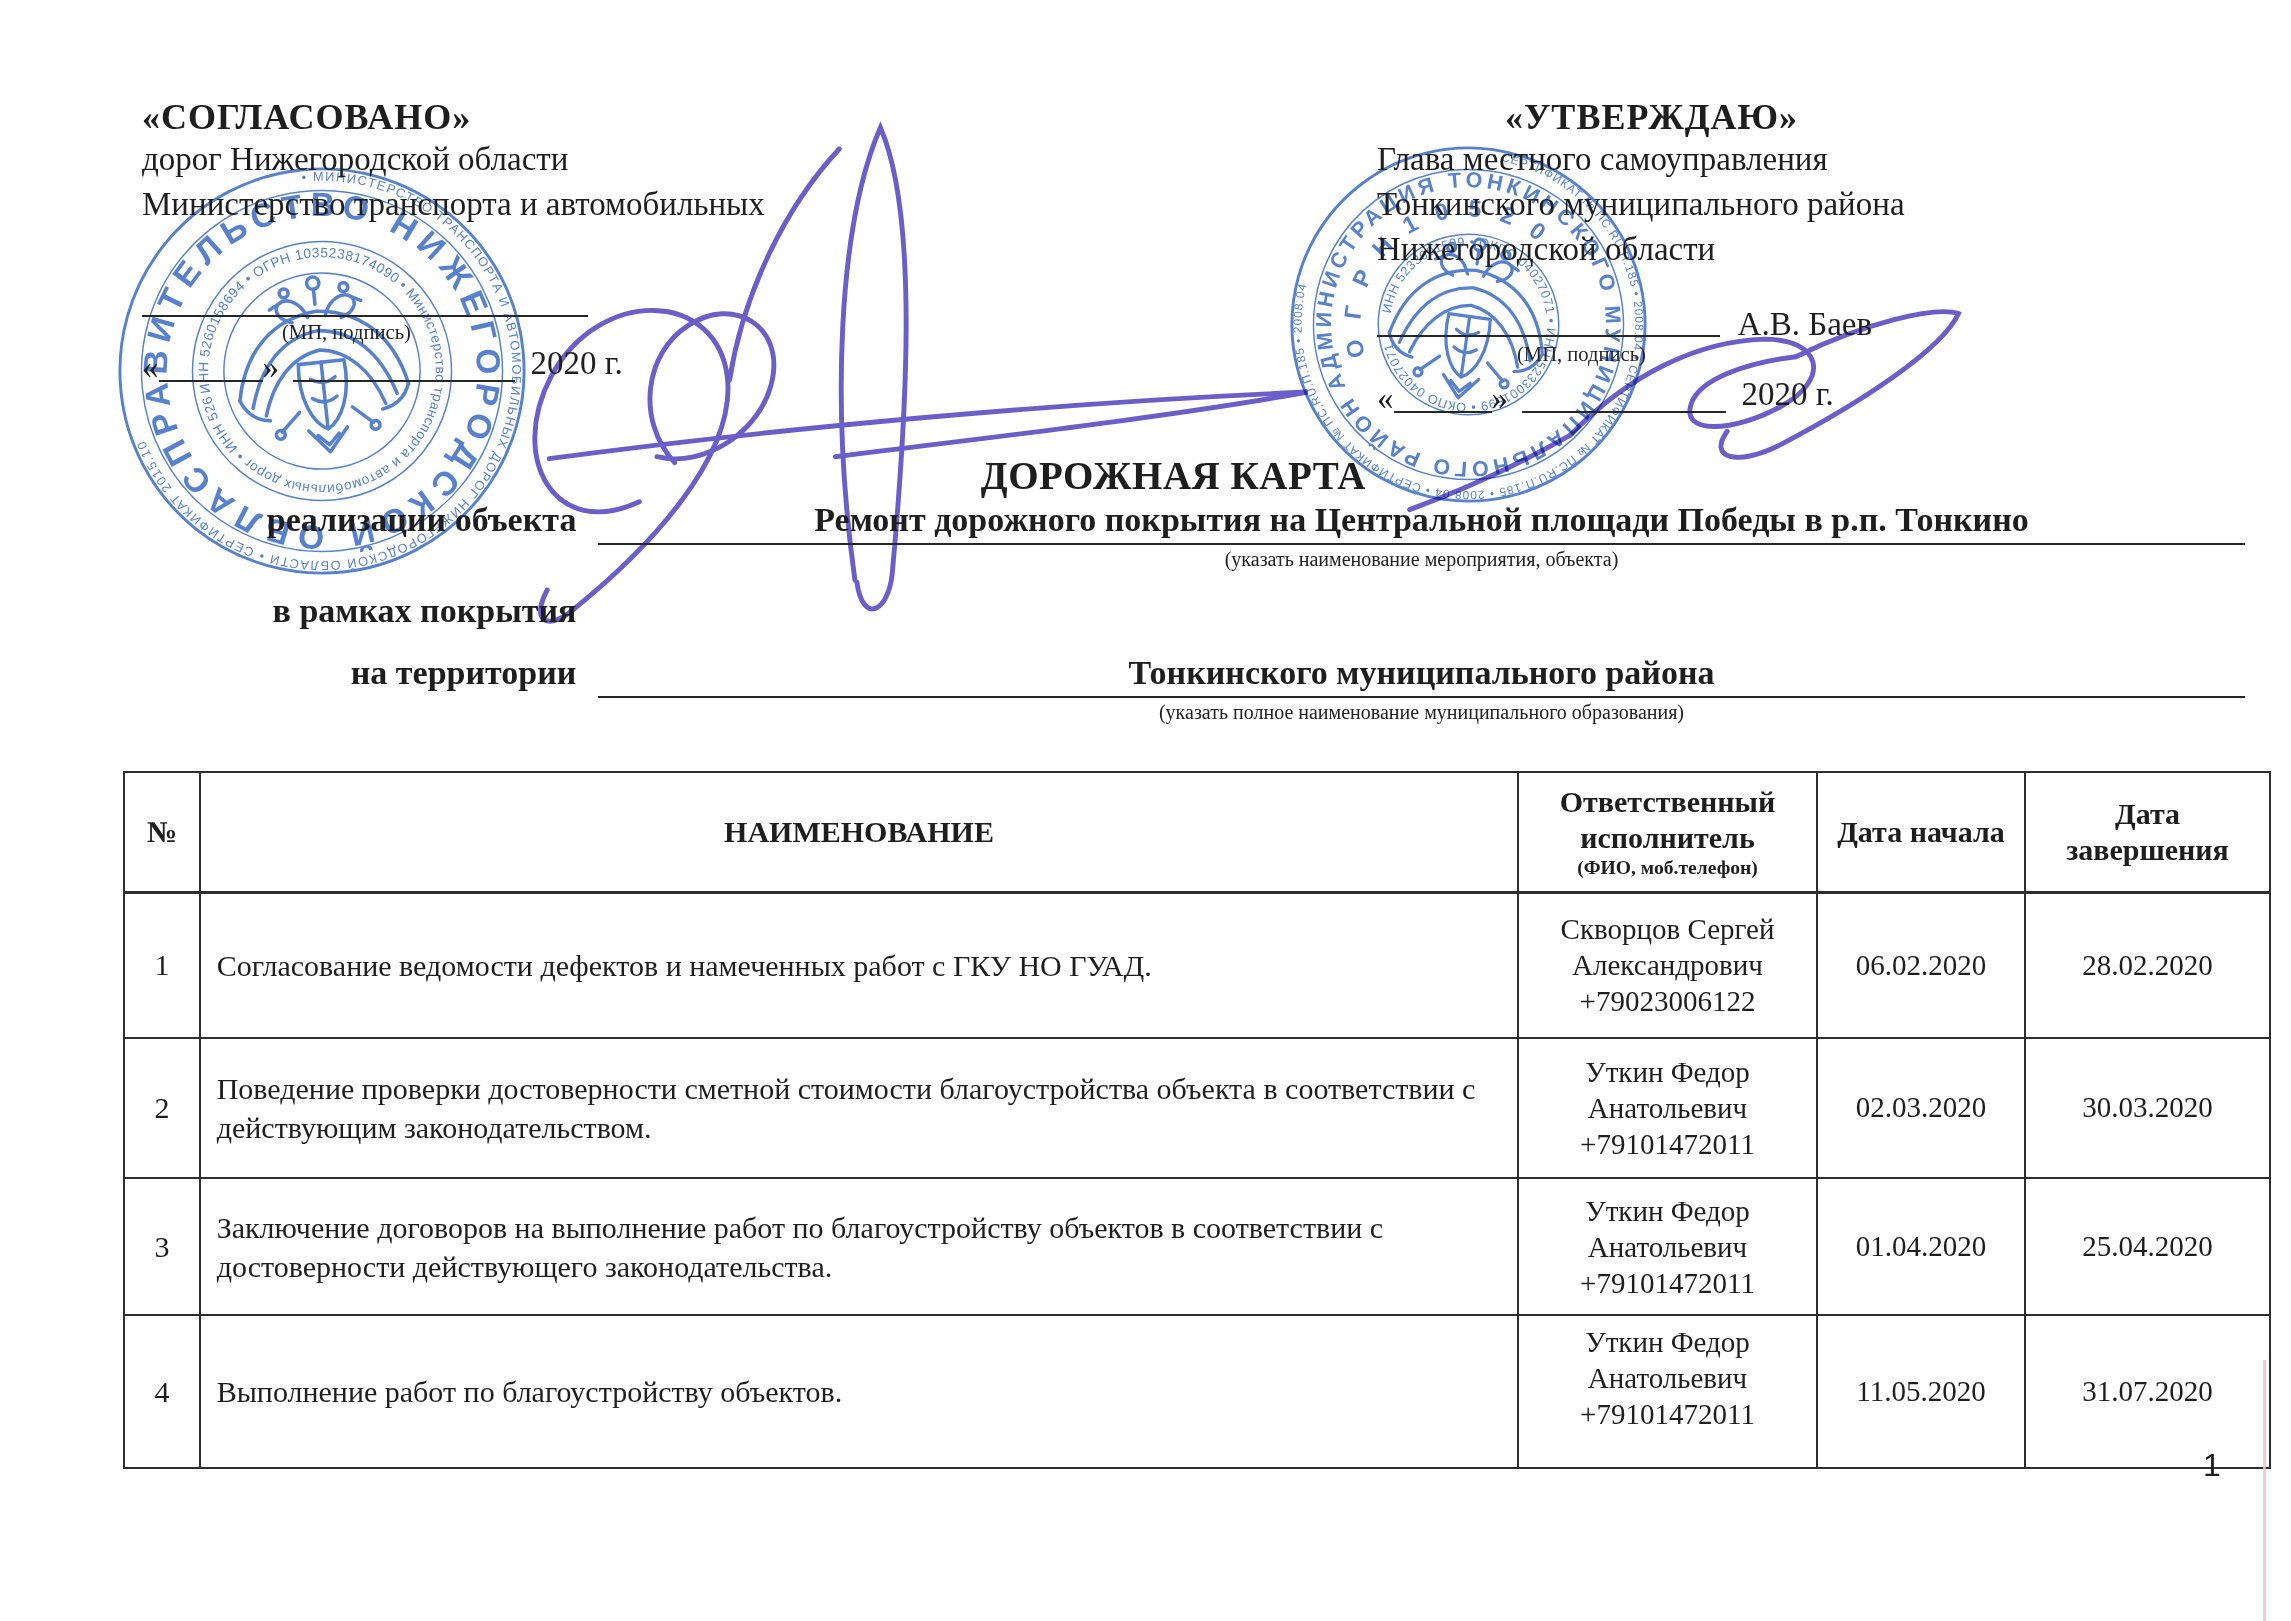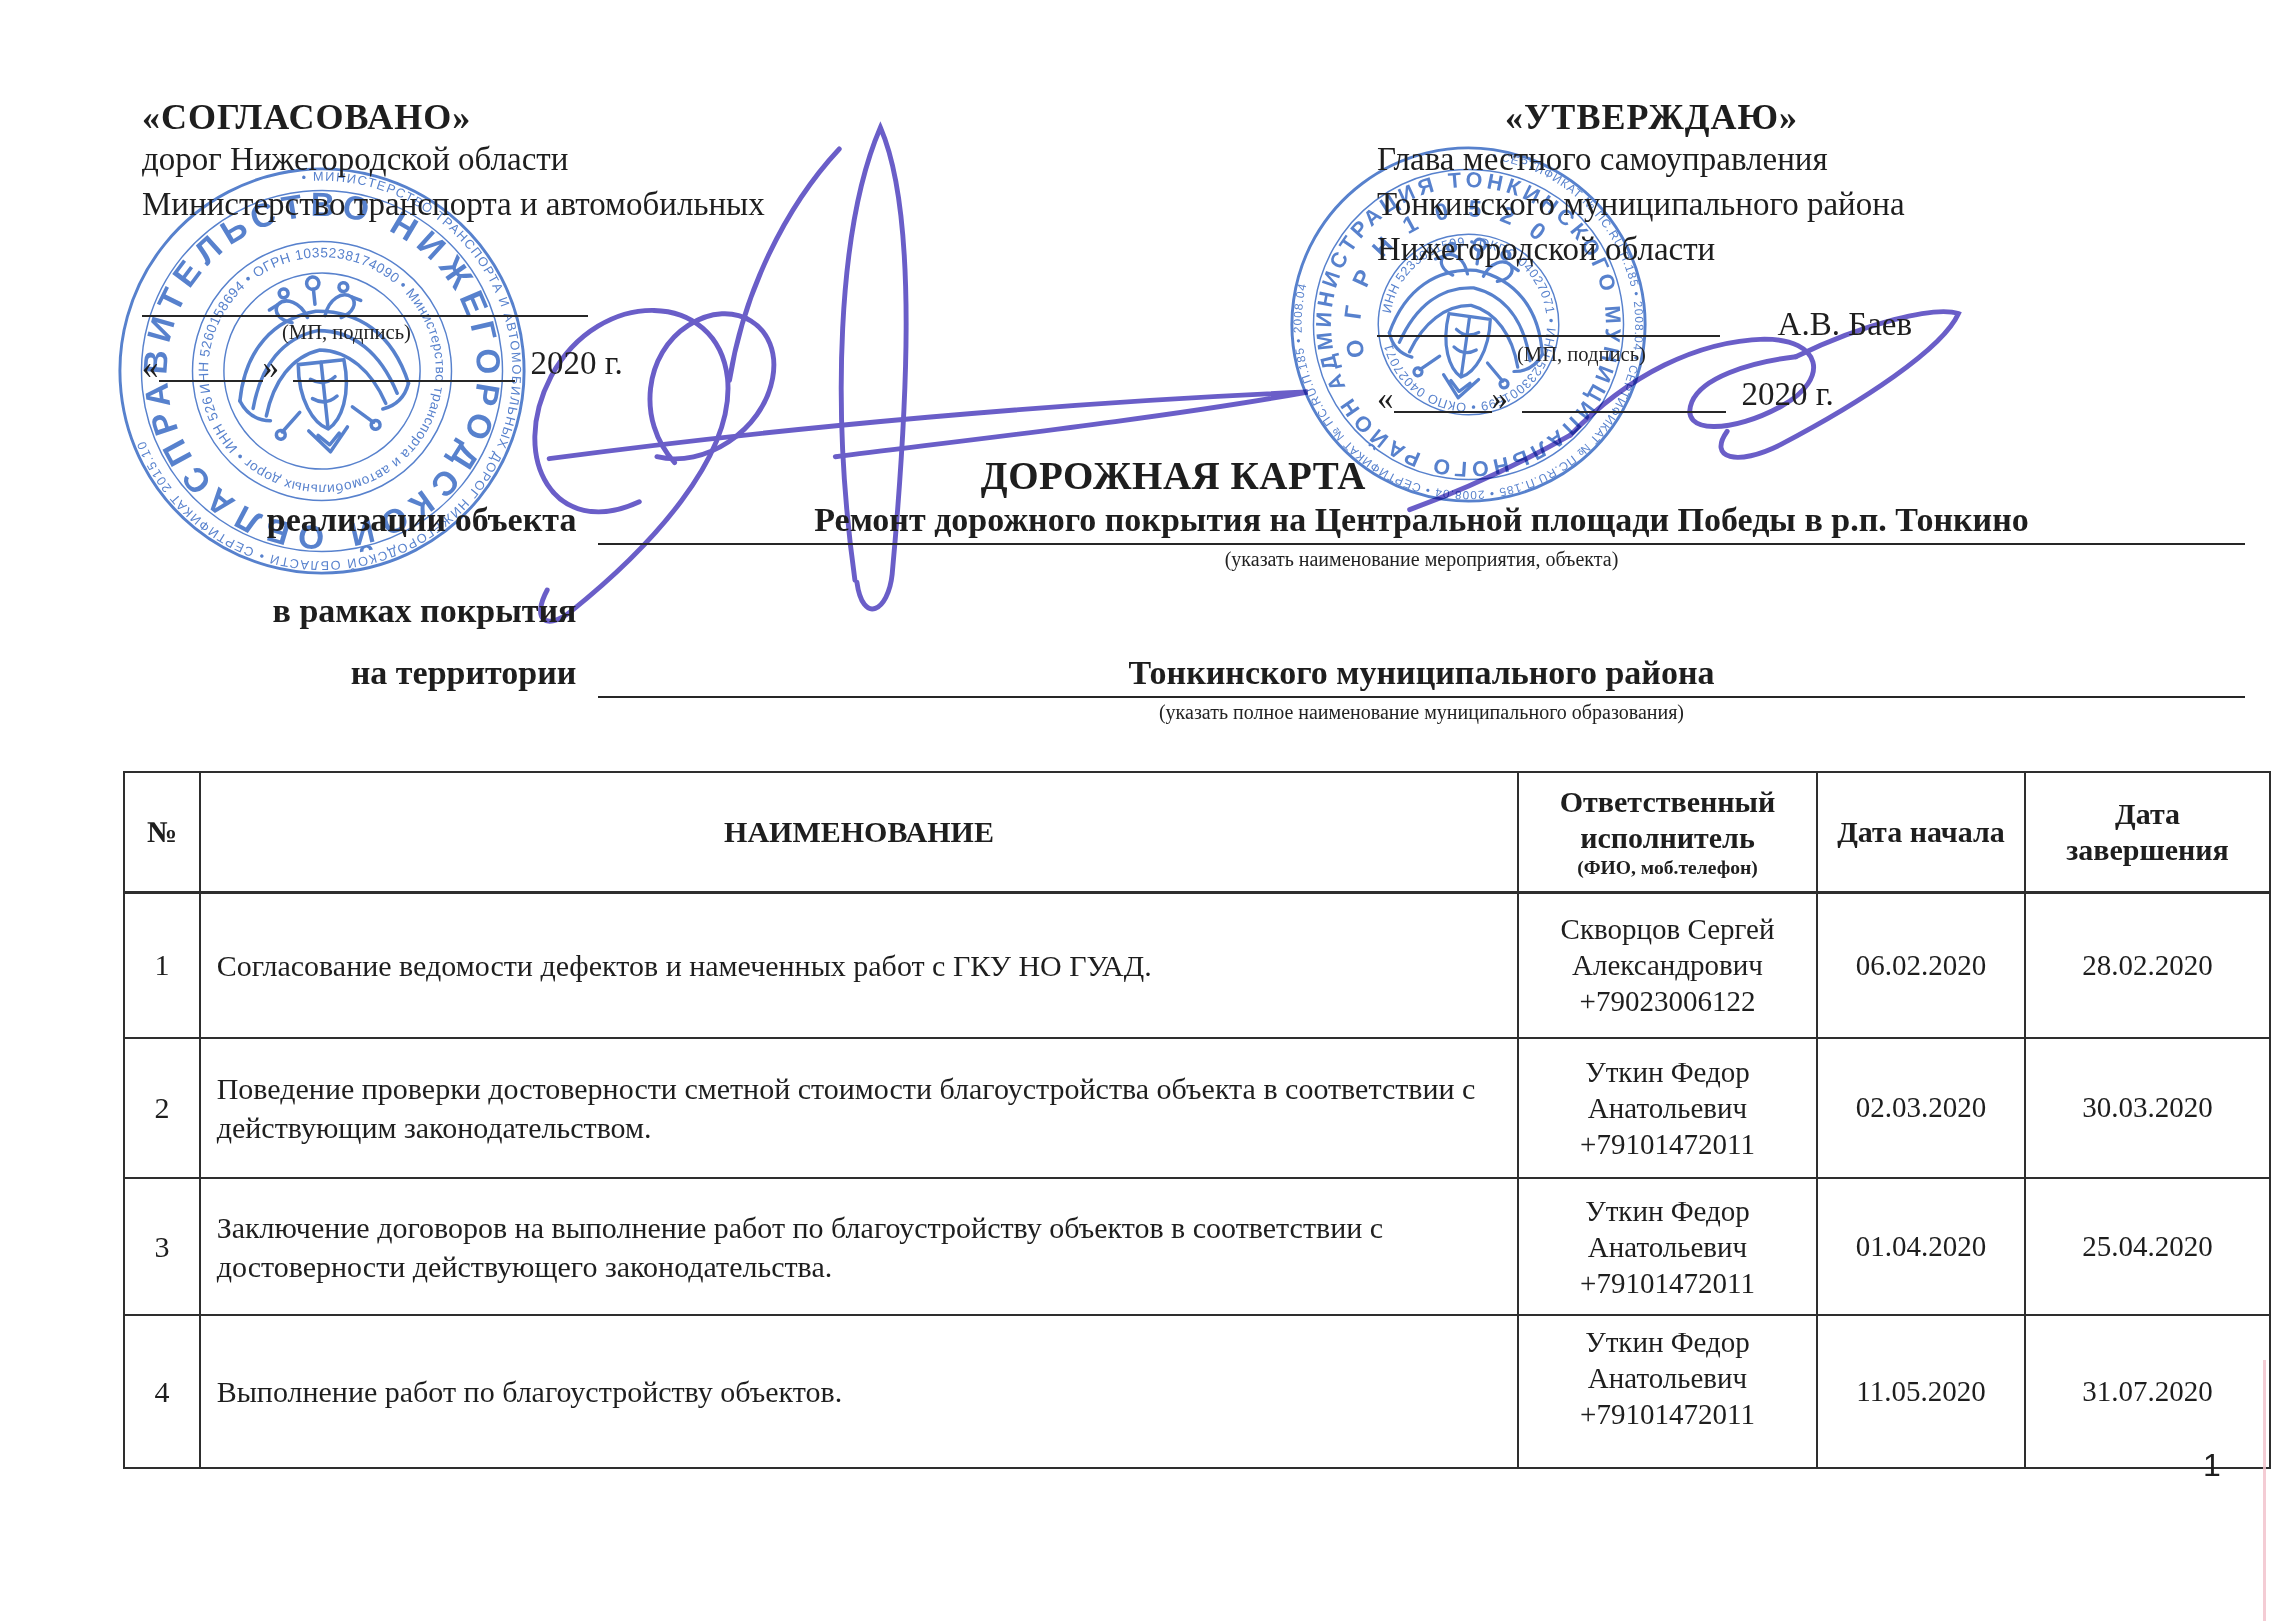--- a/index.html
+++ b/index.html
@@ -7,21 +7,21 @@
     position:relative; width:2292px; height:1621px; background:#ffffff;
     font-family:"Liberation Serif","DejaVu Serif",serif; color:#1e1e1e; overflow:hidden;
   }
   
   .status { position:absolute; font-size:36px; font-weight:bold; letter-spacing:1px; white-space:nowrap; }
   .status-left  { left:142px; top:96px; }
   .status-right { left:1377px; top:96px; width:549px; text-align:center; }
   .org { position:absolute; font-size:33px; line-height:45px; white-space:nowrap; }
   .org-left  { left:142px; top:137px; }
   .org-right { left:1377px; top:137px; }
-  .sig-row { position:absolute; display:flex; align-items:center;gap:40px; }
+  .sig-row { position:absolute; display:flex; align-items:center; }
   .sig-row-left  { left:142px; top:280px; }
   .sig-row-right { left:1377px; top:300px; }
   .u-seg { border-bottom:2.9px solid #262626; height:35px; }
   .sig-name { font-size:33px; margin-left:17.6px; white-space:nowrap; position:relative; top:5.9px; }
   .sig-caption { position:absolute; font-size:20.6px; color:#222; white-space:nowrap; }
   .sig-caption-left  { left:282px; top:321px; }
   .sig-caption-right { left:1517px; top:343px; }
   .date-row { position:absolute; display:flex; align-items:flex-end; font-size:33px; }
   .date-row-left  { left:142px; top:345px; }
   .date-row-right { left:1377px; top:376px; }

